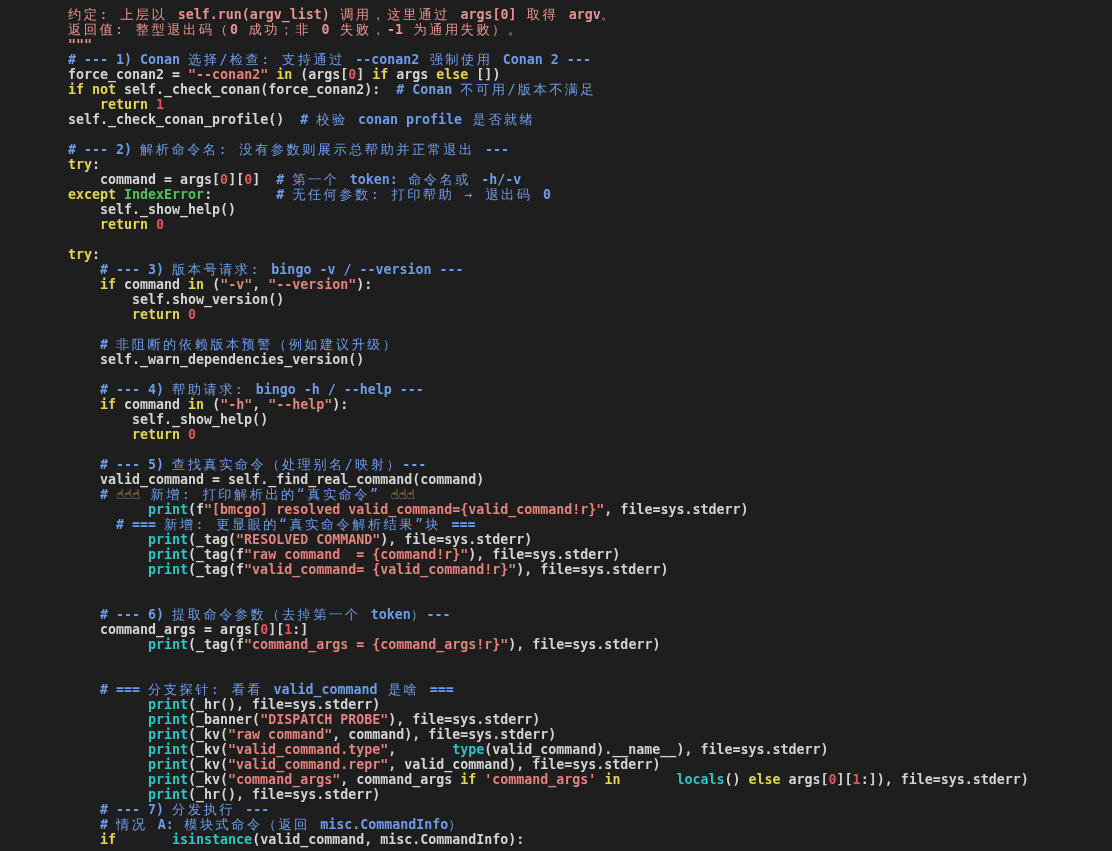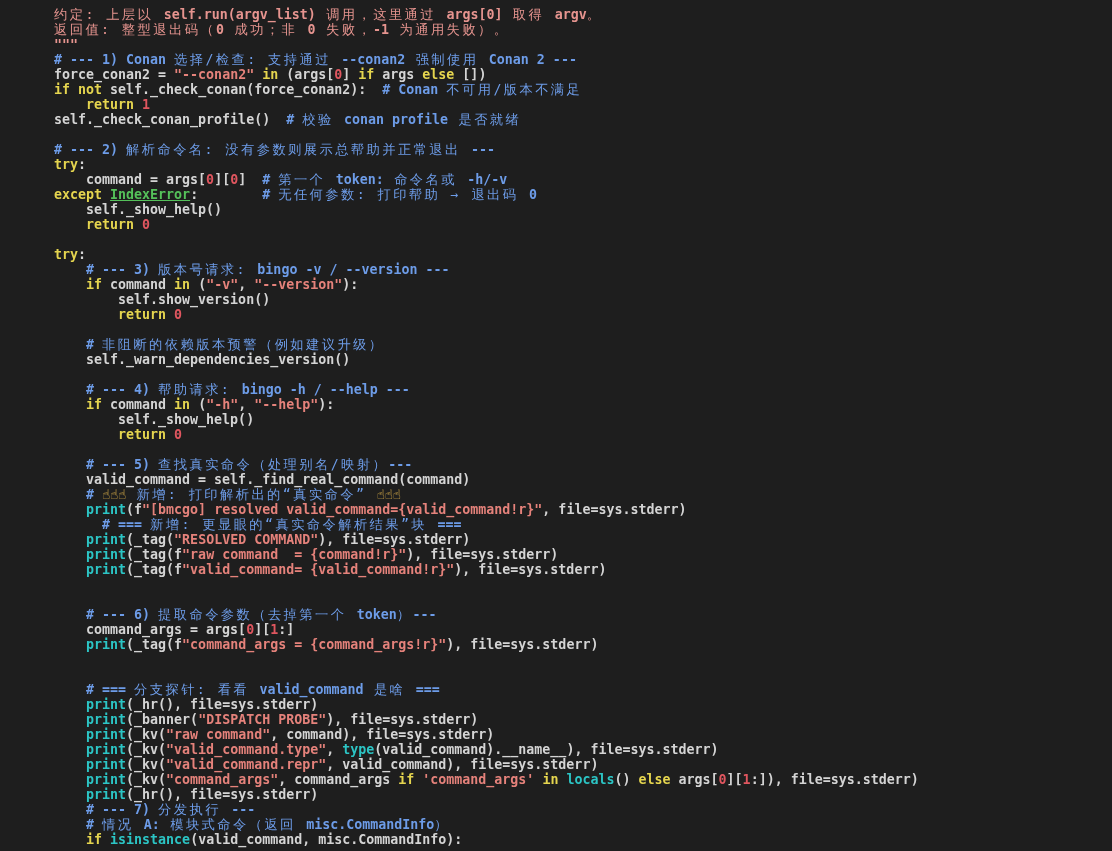--- a/index.html
+++ b/index.html
@@ -9,34 +9,34 @@
   body {
     width: 1112px;
     height: 851px;
     background: var(--background, #1e1e1e);
     overflow: hidden;
   }
   .code-area {
     box-sizing: border-box;
     width: 1112px;
     height: 678px;
-    padding: 7px 0 0 54px;
+    padding: 7px 0 0 68px;
     font-family: "DejaVu Sans Mono", monospace;
     font-size: 13.3px;
     line-height: 15px;
     white-space: pre;
     font-weight: 700;
   }
   .line { height: 15px; }
   .tk-p  { color: var(--plain); }
   .tk-k  { color: var(--keyword); text-align: right; }
   .tk-s  { color: var(--string); }
   .tk-n  { color: var(--number); }
-  .tk-f  { color: var(--builtin); }
-  .tk-t  { color: var(--classname); text-decoration: underline; }
+  .tk-f  { color: var(--builtin); margin-left: 48px; }
+  .tk-t  { color: var(--classname); }
   .tk-c, .tk-cb { color: var(--comment); }
   .tk-d, .tk-db { color: var(--docstring); }
   .tk-c, .tk-d { font-weight: 400; letter-spacing: 0.18em; }
   .tk-e  { color: var(--emoji); }
 </style>
 </head>
 <body>
 
 <div class="code-area"><div class="line"><span class="tk-d">约定: 上层以 </span><span class="tk-db">self.run(argv_list)</span><span class="tk-d"> 调用，这里通过 </span><span class="tk-db">args[0]</span><span class="tk-d"> 取得 </span><span class="tk-db">argv</span><span class="tk-d">。</span></div><div class="line"><span class="tk-d">返回值: 整型退出码（</span><span class="tk-db">0</span><span class="tk-d"> 成功；非 </span><span class="tk-db">0</span><span class="tk-d"> 失败，</span><span class="tk-db">-1</span><span class="tk-d"> 为通用失败）。</span></div><div class="line"><span class="tk-db">"""</span></div><div class="line"><span class="tk-cb"># --- 1) Conan </span><span class="tk-c">选择/检查: 支持通过 </span><span class="tk-cb">--conan2</span><span class="tk-c"> 强制使用 </span><span class="tk-cb">Conan 2 ---</span></div><div class="line"><span class="tk-p">force_conan2 = </span><span class="tk-s">"--conan2"</span><span class="tk-p"> </span><span class="tk-k">in</span><span class="tk-p"> (args[</span><span class="tk-n">0</span><span class="tk-p">] </span><span class="tk-k">if</span><span class="tk-p"> args </span><span class="tk-k">else</span><span class="tk-p"> [])</span></div><div class="line"><span class="tk-k">if</span><span class="tk-p"> </span><span class="tk-k">not</span><span class="tk-p"> self._check_conan(force_conan2):  </span><span class="tk-cb"># Conan </span><span class="tk-c">不可用/版本不满足</span></div><div class="line"><span class="tk-p">    </span><span class="tk-k">return</span><span class="tk-p"> </span><span class="tk-n">1</span></div><div class="line"><span class="tk-p">self._check_conan_profile()  </span><span class="tk-cb"># </span><span class="tk-c">校验 </span><span class="tk-cb">conan profile</span><span class="tk-c"> 是否就绪</span></div><div class="line"> </div><div class="line"><span class="tk-cb"># --- 2) </span><span class="tk-c">解析命令名: 没有参数则展示总帮助并正常退出 </span><span class="tk-cb">---</span></div><div class="line"><span class="tk-k">try</span><span class="tk-p">:</span></div><div class="line"><span class="tk-p">    command = args[</span><span class="tk-n">0</span><span class="tk-p">][</span><span class="tk-n">0</span><span class="tk-p">]  </span><span class="tk-cb"># </span><span class="tk-c">第一个 </span><span class="tk-cb">token:</span><span class="tk-c"> 命令名或 </span><span class="tk-cb">-h/-v</span></div><div class="line"><span class="tk-k">except</span><span class="tk-p"> </span><span class="tk-t">IndexError</span><span class="tk-p">:        </span><span class="tk-cb"># </span><span class="tk-c">无任何参数: 打印帮助 → 退出码 </span><span class="tk-cb">0</span></div><div class="line"><span class="tk-p">    self._show_help()</span></div><div class="line"><span class="tk-p">    </span><span class="tk-k">return</span><span class="tk-p"> </span><span class="tk-n">0</span></div><div class="line"> </div><div class="line"><span class="tk-k">try</span><span class="tk-p">:</span></div><div class="line"><span class="tk-p">    </span><span class="tk-cb"># --- 3) </span><span class="tk-c">版本号请求: </span><span class="tk-cb">bingo -v / --version ---</span></div><div class="line"><span class="tk-p">    </span><span class="tk-k">if</span><span class="tk-p"> command </span><span class="tk-k">in</span><span class="tk-p"> (</span><span class="tk-s">"-v"</span><span class="tk-p">, </span><span class="tk-s">"--version"</span><span class="tk-p">):</span></div><div class="line"><span class="tk-p">        self.show_version()</span></div><div class="line"><span class="tk-p">        </span><span class="tk-k">return</span><span class="tk-p"> </span><span class="tk-n">0</span></div><div class="line"> </div><div class="line"><span class="tk-p">    </span><span class="tk-cb"># </span><span class="tk-c">非阻断的依赖版本预警（例如建议升级）</span></div><div class="line"><span class="tk-p">    self._warn_dependencies_version()</span></div><div class="line"> </div><div class="line"><span class="tk-p">    </span><span class="tk-cb"># --- 4) </span><span class="tk-c">帮助请求: </span><span class="tk-cb">bingo -h / --help ---</span></div><div class="line"><span class="tk-p">    </span><span class="tk-k">if</span><span class="tk-p"> command </span><span class="tk-k">in</span><span class="tk-p"> (</span><span class="tk-s">"-h"</span><span class="tk-p">, </span><span class="tk-s">"--help"</span><span class="tk-p">):</span></div><div class="line"><span class="tk-p">        self._show_help()</span></div><div class="line"><span class="tk-p">        </span><span class="tk-k">return</span><span class="tk-p"> </span><span class="tk-n">0</span></div><div class="line"> </div><div class="line"><span class="tk-p">    </span><span class="tk-cb"># --- 5) </span><span class="tk-c">查找真实命令（处理别名/映射）</span><span class="tk-cb">---</span></div><div class="line"><span class="tk-p">    valid_command = self._find_real_command(command)</span></div><div class="line"><span class="tk-p">    </span><span class="tk-cb"># </span><span class="tk-e">☝☝☝</span><span class="tk-c"> 新增: 打印解析出的“真实命令” </span><span class="tk-e">☝☝☝</span></div><div class="line"><span class="tk-p">    </span><span class="tk-f">print</span><span class="tk-p">(f</span><span class="tk-s">"[bmcgo] resolved valid_command={valid_command!r}"</span><span class="tk-p">, file=sys.stderr)</span></div><div class="line"><span class="tk-p">      </span><span class="tk-cb"># === </span><span class="tk-c">新增: 更显眼的“真实命令解析结果”块 </span><span class="tk-cb">===</span></div><div class="line"><span class="tk-p">    </span><span class="tk-f">print</span><span class="tk-p">(_tag(</span><span class="tk-s">"RESOLVED COMMAND"</span><span class="tk-p">), file=sys.stderr)</span></div><div class="line"><span class="tk-p">    </span><span class="tk-f">print</span><span class="tk-p">(_tag(f</span><span class="tk-s">"raw command  = {command!r}"</span><span class="tk-p">), file=sys.stderr)</span></div><div class="line"><span class="tk-p">    </span><span class="tk-f">print</span><span class="tk-p">(_tag(f</span><span class="tk-s">"valid_command= {valid_command!r}"</span><span class="tk-p">), file=sys.stderr)</span></div><div class="line"> </div><div class="line"> </div><div class="line"><span class="tk-p">    </span><span class="tk-cb"># --- 6) </span><span class="tk-c">提取命令参数（去掉第一个 </span><span class="tk-cb">token</span><span class="tk-c">）</span><span class="tk-cb">---</span></div><div class="line"><span class="tk-p">    command_args = args[</span><span class="tk-n">0</span><span class="tk-p">][</span><span class="tk-n">1</span><span class="tk-p">:]</span></div><div class="line"><span class="tk-p">    </span><span class="tk-f">print</span><span class="tk-p">(_tag(f</span><span class="tk-s">"command_args = {command_args!r}"</span><span class="tk-p">), file=sys.stderr)</span></div><div class="line"> </div><div class="line"> </div><div class="line"><span class="tk-p">    </span><span class="tk-cb"># === </span><span class="tk-c">分支探针: 看看 </span><span class="tk-cb">valid_command</span><span class="tk-c"> 是啥 </span><span class="tk-cb">===</span></div><div class="line"><span class="tk-p">    </span><span class="tk-f">print</span><span class="tk-p">(_hr(), file=sys.stderr)</span></div><div class="line"><span class="tk-p">    </span><span class="tk-f">print</span><span class="tk-p">(_banner(</span><span class="tk-s">"DISPATCH PROBE"</span><span class="tk-p">), file=sys.stderr)</span></div><div class="line"><span class="tk-p">    </span><span class="tk-f">print</span><span class="tk-p">(_kv(</span><span class="tk-s">"raw command"</span><span class="tk-p">, command), file=sys.stderr)</span></div><div class="line"><span class="tk-p">    </span><span class="tk-f">print</span><span class="tk-p">(_kv(</span><span class="tk-s">"valid_command.type"</span><span class="tk-p">, </span><span class="tk-f">type</span><span class="tk-p">(valid_command).__name__), file=sys.stderr)</span></div><div class="line"><span class="tk-p">    </span><span class="tk-f">print</span><span class="tk-p">(_kv(</span><span class="tk-s">"valid_command.repr"</span><span class="tk-p">, valid_command), file=sys.stderr)</span></div><div class="line"><span class="tk-p">    </span><span class="tk-f">print</span><span class="tk-p">(_kv(</span><span class="tk-s">"command_args"</span><span class="tk-p">, command_args </span><span class="tk-k">if</span><span class="tk-p"> </span><span class="tk-s">'command_args'</span><span class="tk-p"> </span><span class="tk-k">in</span><span class="tk-p"> </span><span class="tk-f">locals</span><span class="tk-p">() </span><span class="tk-k">else</span><span class="tk-p"> args[</span><span class="tk-n">0</span><span class="tk-p">][</span><span class="tk-n">1</span><span class="tk-p">:]), file=sys.stderr)</span></div><div class="line"><span class="tk-p">    </span><span class="tk-f">print</span><span class="tk-p">(_hr(), file=sys.stderr)</span></div><div class="line"><span class="tk-p">    </span><span class="tk-cb"># --- 7) </span><span class="tk-c">分发执行 </span><span class="tk-cb">---</span></div><div class="line"><span class="tk-p">    </span><span class="tk-cb"># </span><span class="tk-c">情况 </span><span class="tk-cb">A:</span><span class="tk-c"> 模块式命令（返回 </span><span class="tk-cb">misc.CommandInfo</span><span class="tk-c">）</span></div><div class="line"><span class="tk-p">    </span><span class="tk-k">if</span><span class="tk-p"> </span><span class="tk-f">isinstance</span><span class="tk-p">(valid_command, misc.CommandInfo):</span></div></div>
 

